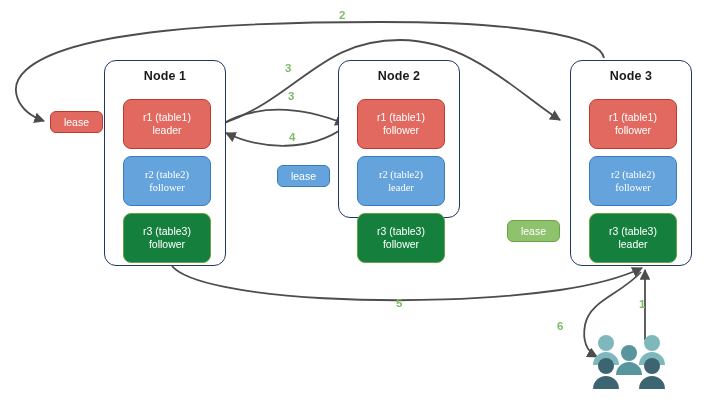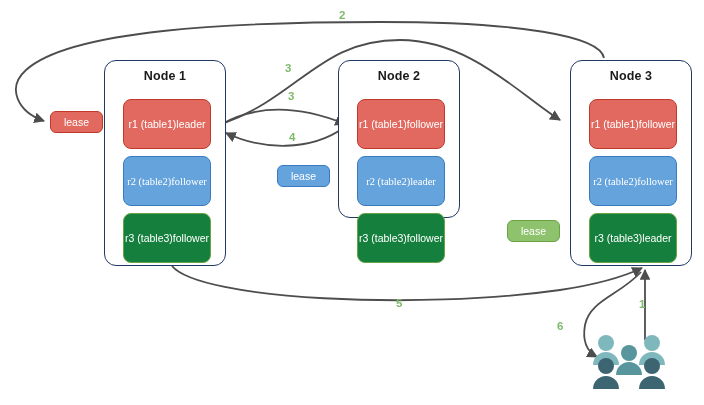--- a/index.html
+++ b/index.html
@@ -41,21 +41,21 @@
     font-size: 12.5px;
     font-weight: bold;
     color: #1a1a1a;
     letter-spacing: 0.1px;
   }
   .replica {
     position: absolute;
     box-sizing: border-box;
     border-radius: 8px;
     display: flex;
-    flex-direction: row;
+    flex-direction: column;
     align-items: center;
     justify-content: center;
     color: #ffffff;
     font-size: 10.5px;
     line-height: 13px;
     text-align: center;
   }
   .replica .ln {
     display: block;
     white-space: nowrap;

